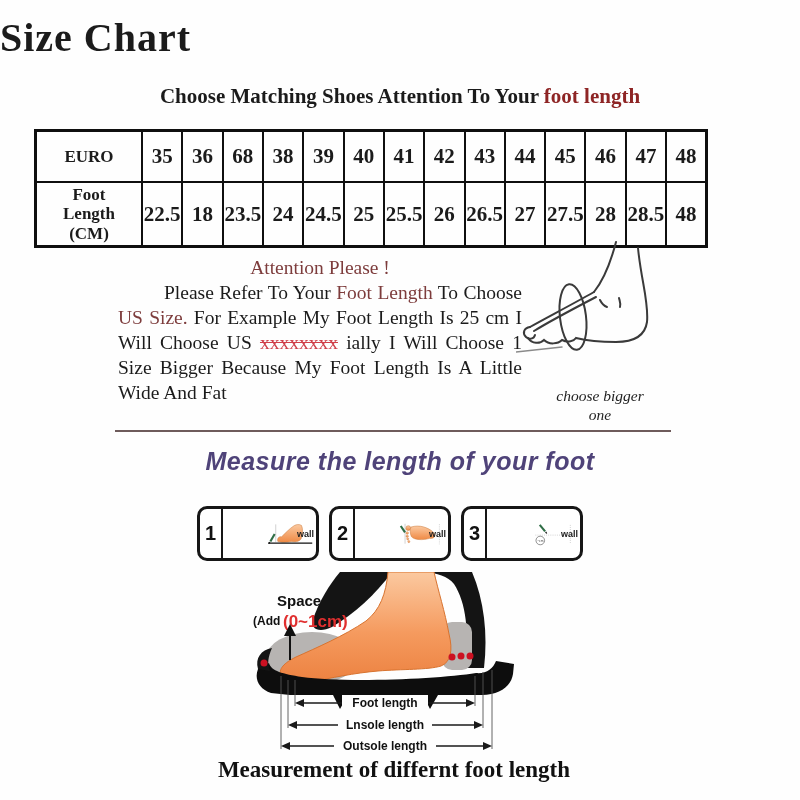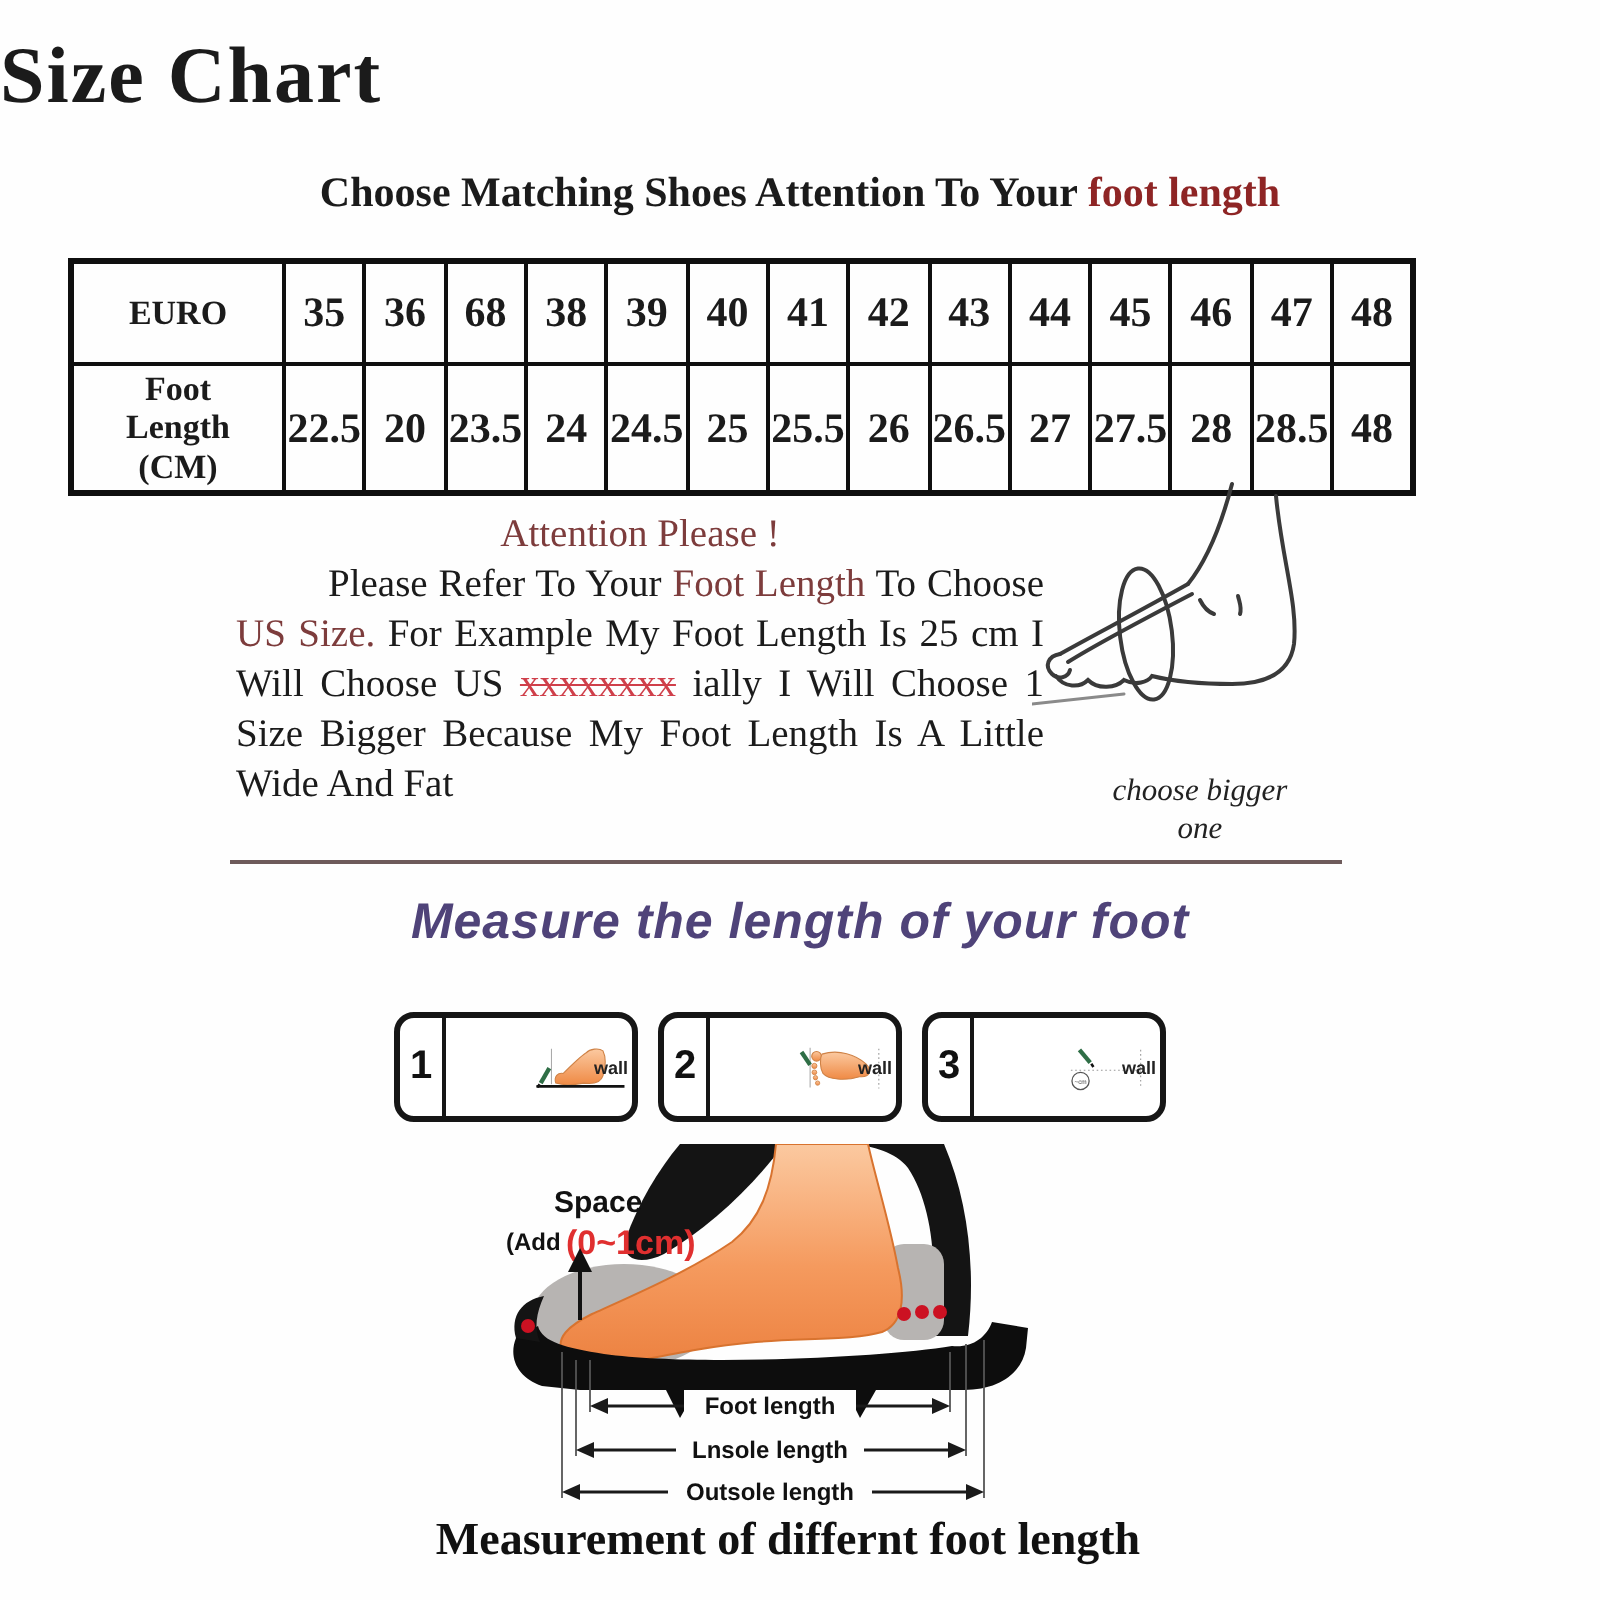--- a/index.html
+++ b/index.html
@@ -77,21 +77,21 @@
           <td>43</td>
           <td>44</td>
           <td>45</td>
           <td>46</td>
           <td>47</td>
           <td>48</td>
         </tr>
         <tr>
           <th class="row-label">Foot Length (CM)</th>
           <td>22.5</td>
-          <td>20</td>
+          <td>18</td>
           <td>23.5</td>
           <td>24</td>
           <td>24.5</td>
           <td>25</td>
           <td>25.5</td>
           <td>26</td>
           <td>26.5</td>
           <td>27</td>
           <td>27.5</td>
           <td>28</td>

